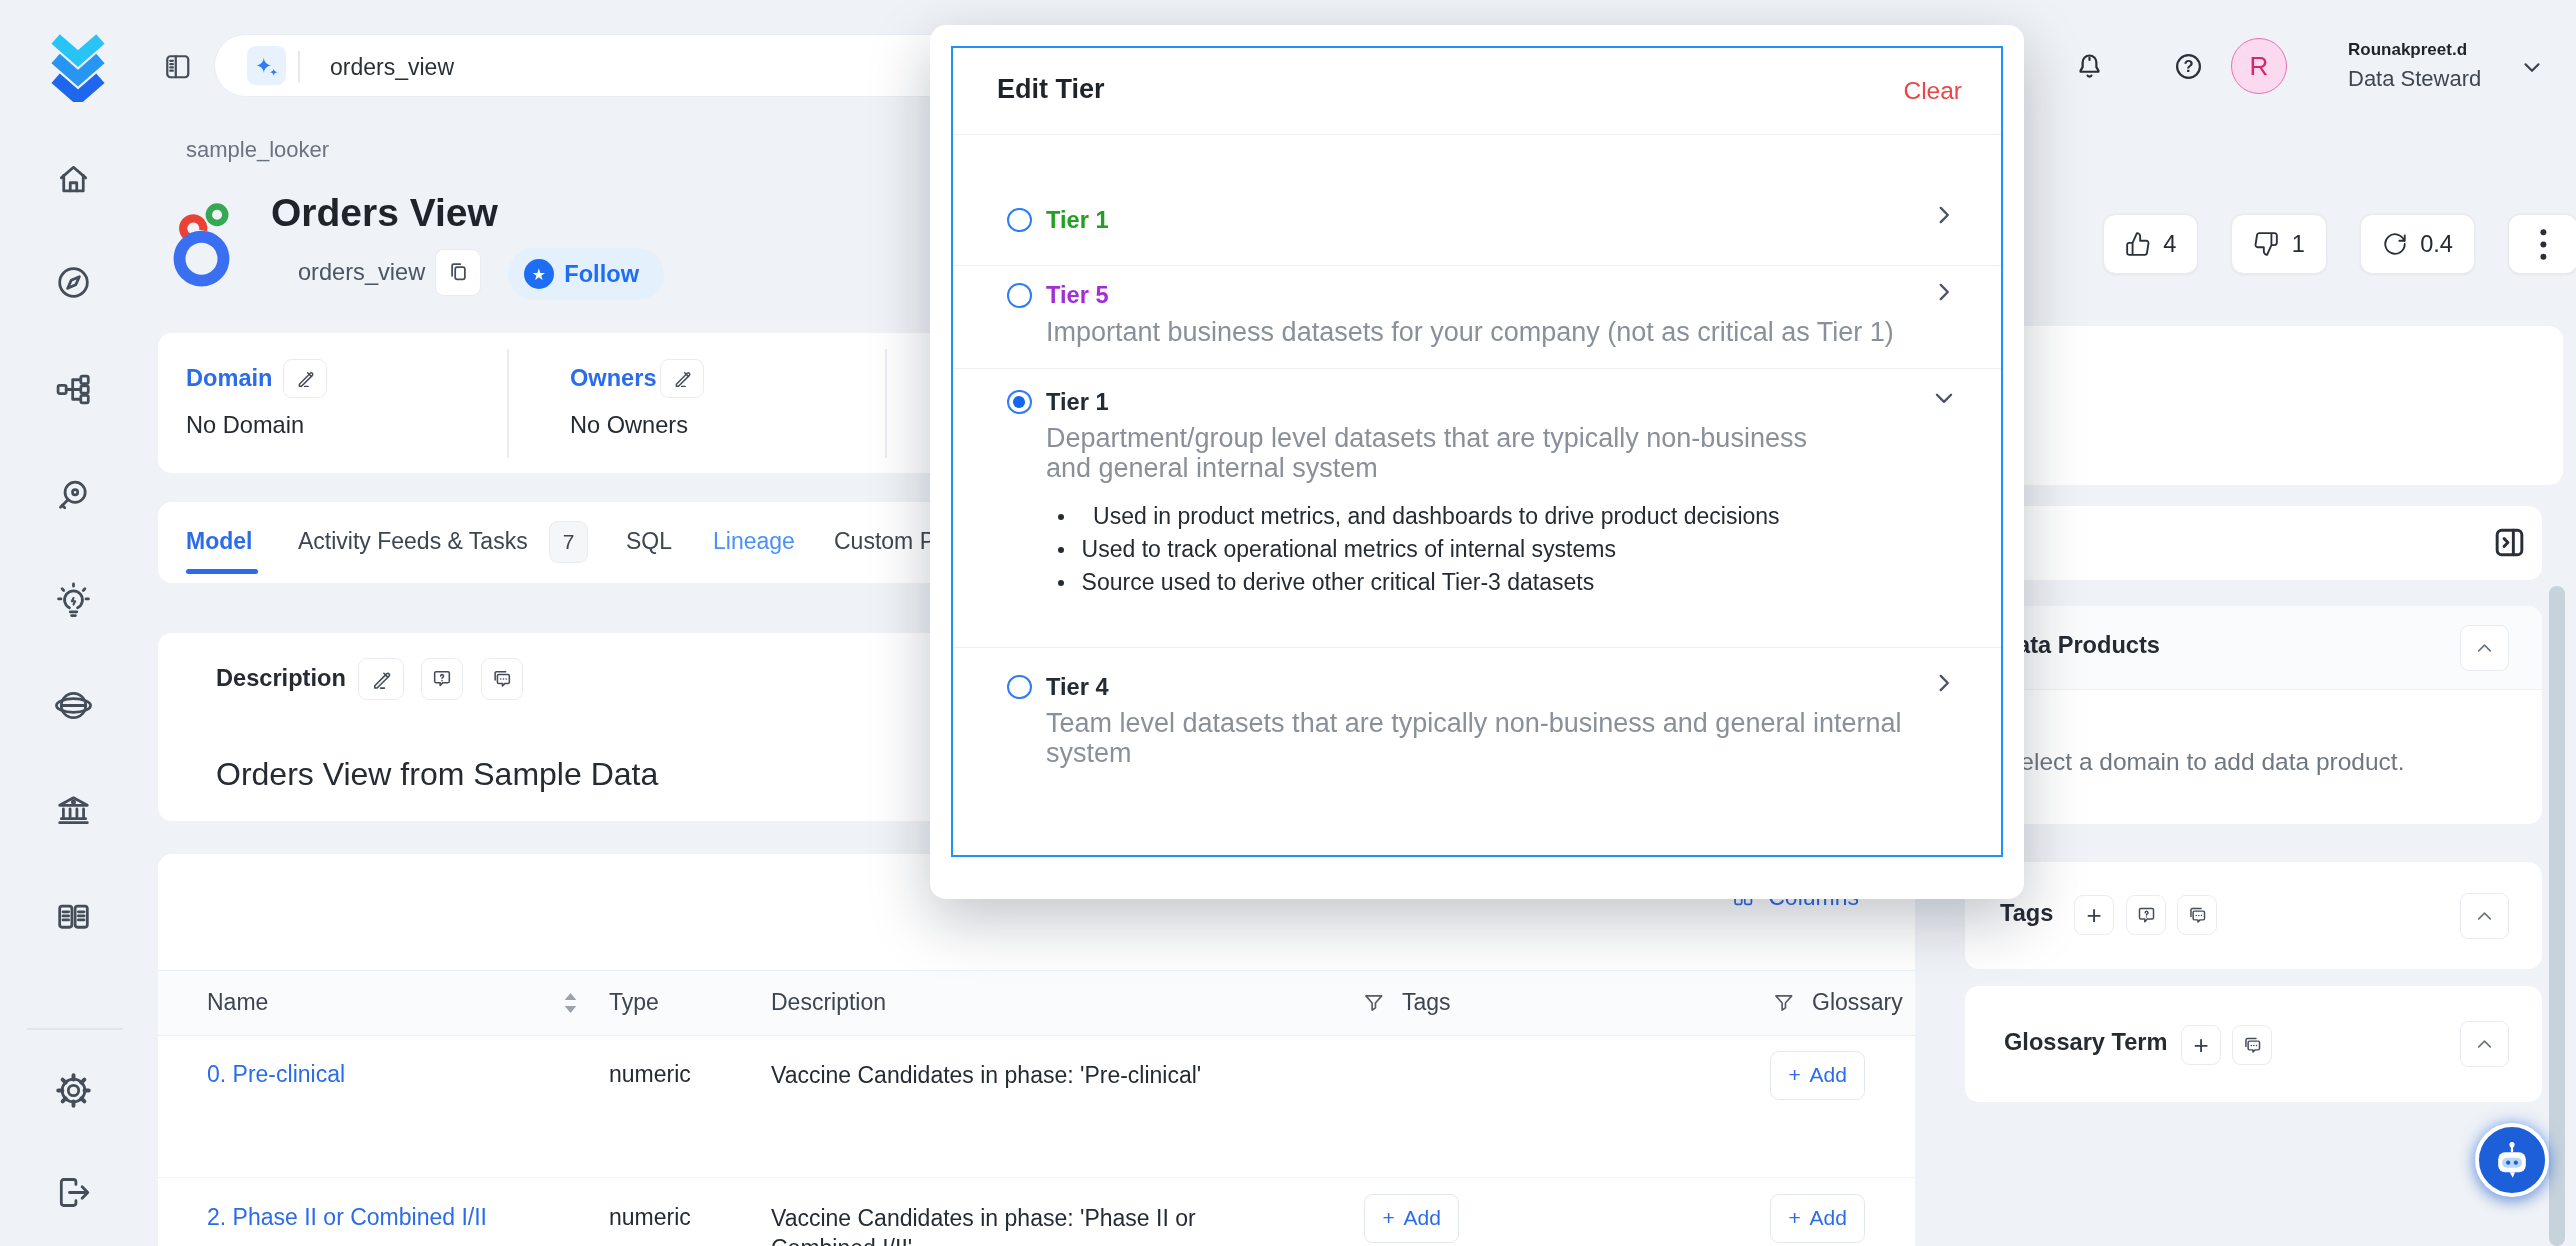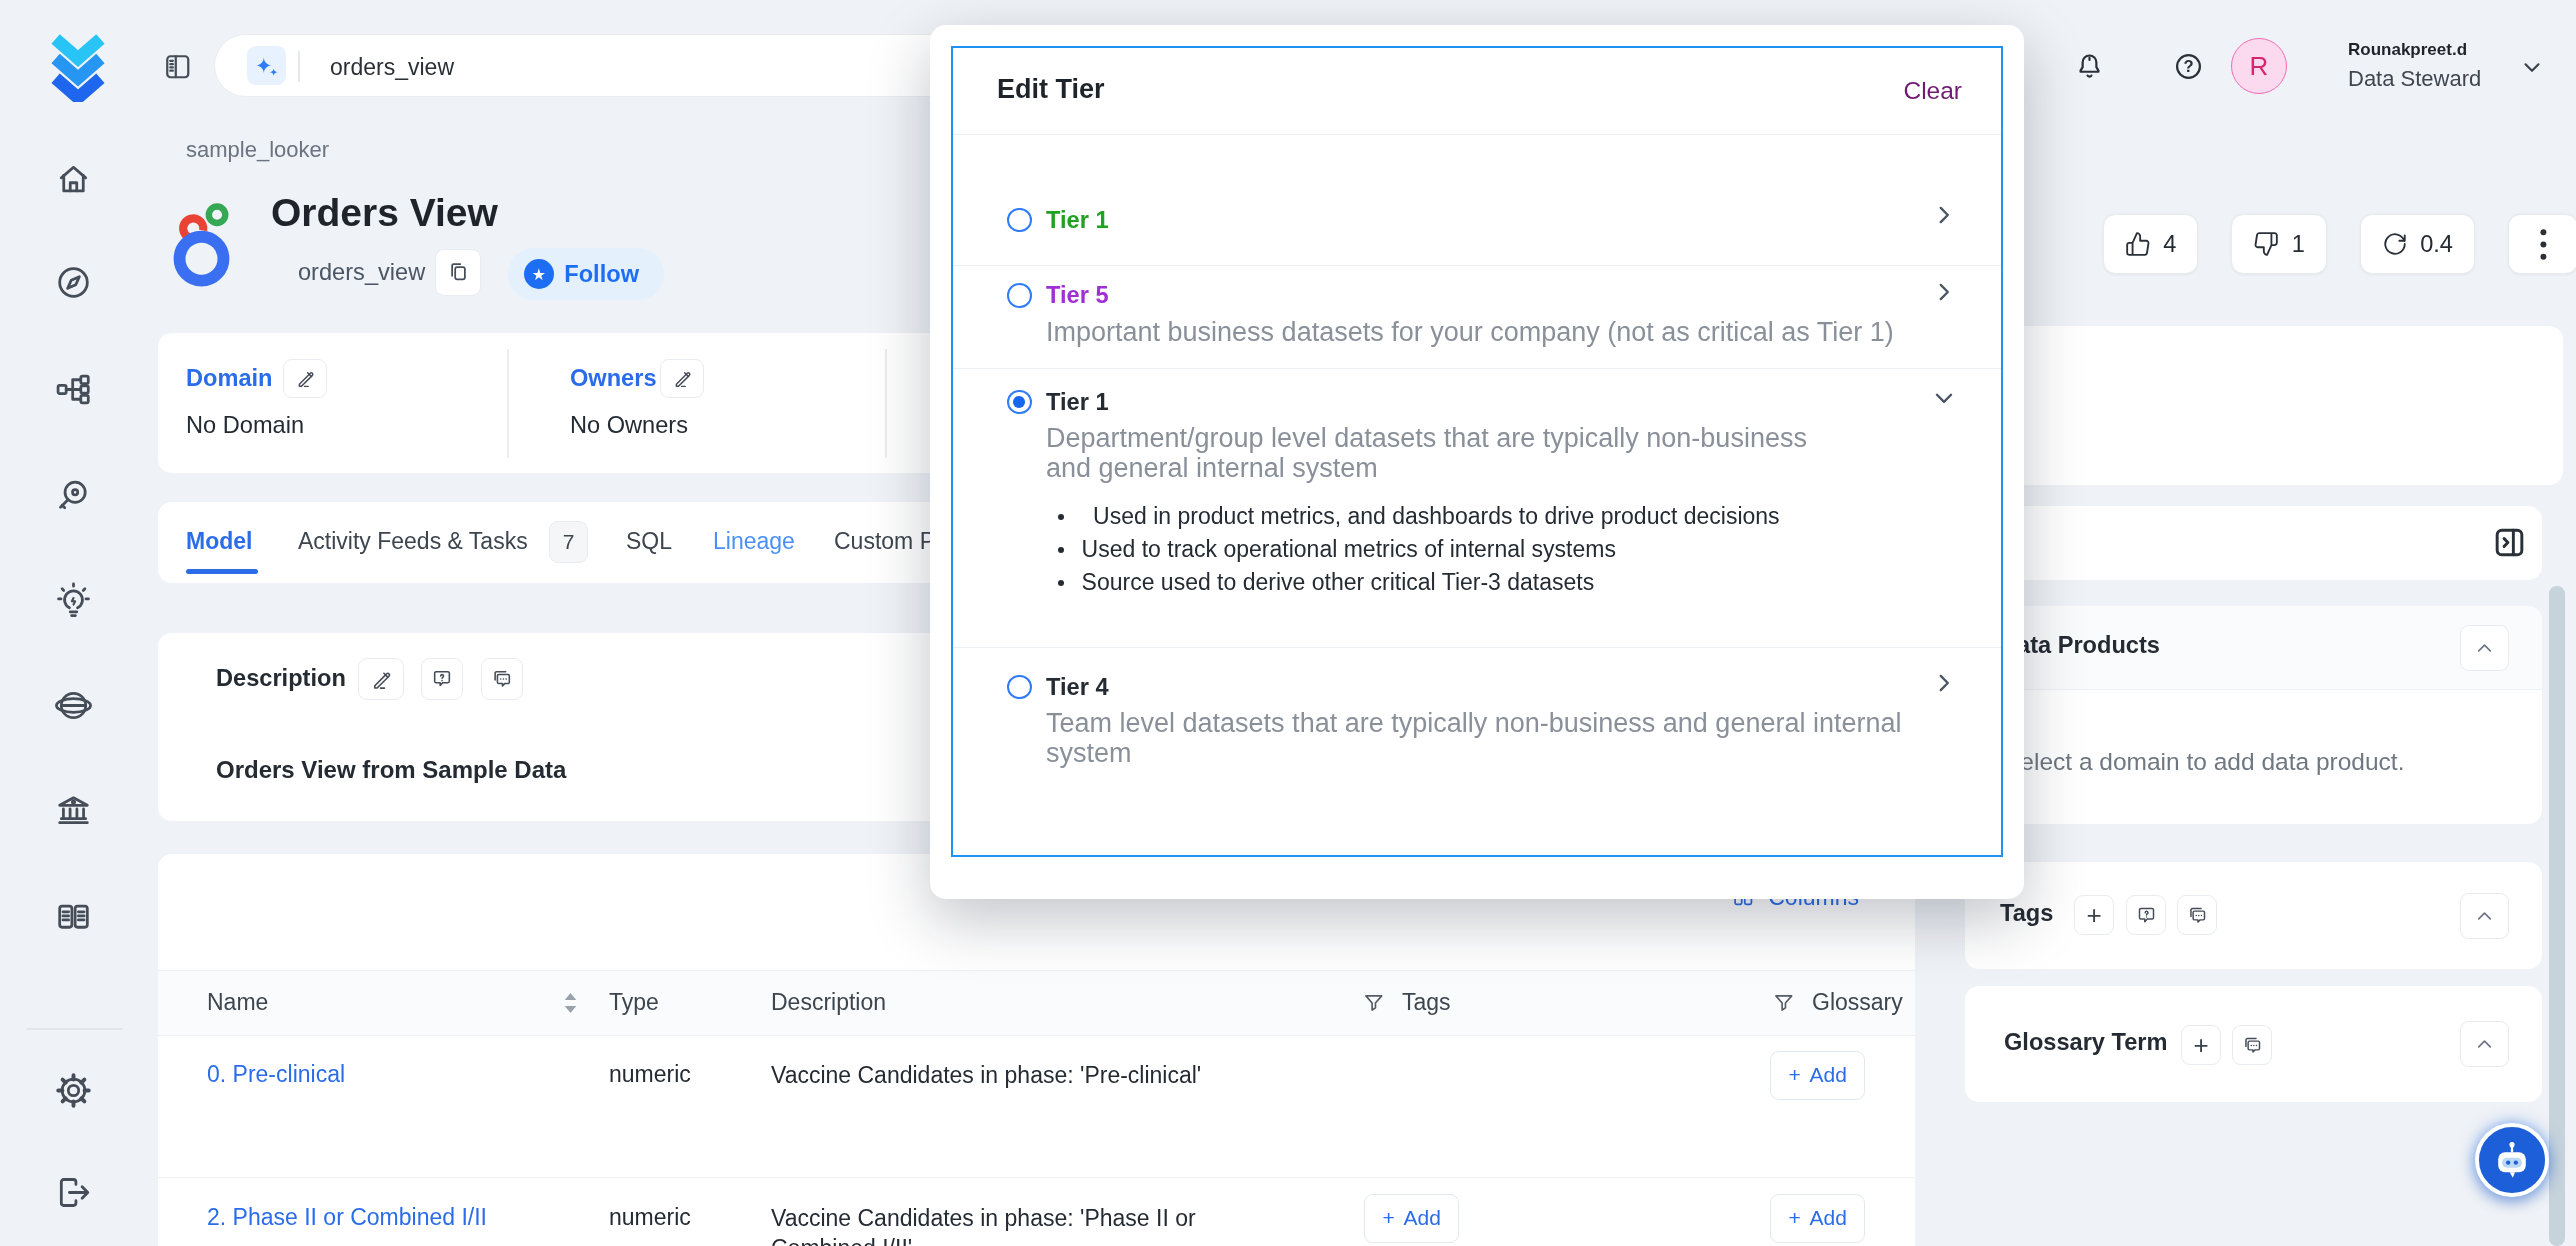--- a/index.html
+++ b/index.html
@@ -254,21 +254,21 @@
           <path d="M10.5 8.8a1.6 1.6 0 1 1 2.2 1.5c-.5.2-.7.5-.7 1M12 13.6v.2"></path>
         </svg>
     </div>
     <div class="icon-btn abs" style="left:323px;top:25.4px;width:42px;height:42px;">
       <svg class="lineicon" width="22" height="22" viewBox="0 0 24 24">
           <path d="M7 8.5A1.5 1.5 0 0 1 8.5 7h10A1.5 1.5 0 0 1 20 8.5v7a1.5 1.5 0 0 1-1.5 1.5H15l-2.5 2.5V17h-4A1.5 1.5 0 0 1 7 15.5z"></path>
           <path d="M4.5 13V5.8A1.8 1.8 0 0 1 6.3 4H16"></path>
           <path d="M10.5 12h.1M13.5 12h.1M16.5 12h.1"></path>
         </svg>
     </div>
-    <span class="abs" style="left:58px;top:123px;font-size:24px;color:#252b33;font-weight:bold;">Orders View from Sample Data</span>
+    <span class="abs" style="left:58px;top:123px;font-size:32px;color:#252b33;">Orders View from Sample Data</span>
   </div>
 
   <div class="card abs" style="left:158px;top:854px;width:1757px;height:411px;overflow:hidden;">
     <div class="abs" style="right:56px;top:30px;display:flex;align-items:center;gap:12.3px;cursor:pointer;">
       <svg class="lineicon" width="24.5" height="24.5" viewBox="0 0 24 24" style="stroke:#2a6cea;">
           <rect x="4" y="5" width="6.5" height="14" rx="1.5"></rect>
           <rect x="13.5" y="5" width="6.5" height="14" rx="1.5"></rect>
         </svg>
       <span style="font-size:23px;color:#2a6cea;">Columns</span>
     </div>
@@ -395,21 +395,21 @@
       <circle cx="25" cy="33.5" r="2.8" fill="#1c5fd8"></circle>
         <circle cx="35" cy="33.5" r="2.8" fill="#1c5fd8"></circle>
       <path d="M27 46l4 7 3-7z" fill="#fff"></path>
     </svg>
   </div>
 
   <div class="abs" style="left:930px;top:24.5px;width:1094px;height:874px;background:#fff;border-radius:15.8px;box-shadow:0 21px 61px rgba(15,23,42,.25);">
     <div class="abs" style="left:21px;top:21px;width:1052px;height:811px;background:#fff;border:2.6px solid #1e93f5;">
 
       <span class="abs" style="left:44px;top:26px;font-size:27px;font-weight:600;color:#1f242b;">Edit Tier</span>
-      <span class="abs" style="right:39px;top:29px;font-size:24.5px;color:#701a75;cursor:pointer;margin-left:24px;">Clear</span>
+      <span class="abs" style="right:39px;top:29px;font-size:24.5px;color:#ef4444;cursor:pointer;margin-left:24px;">Clear</span>
 
       <div class="tier-row" style="top:86px;height:131px;">
         <span class="radio abs" style="left:54px;top:73px;"></span>
         <span class="tier-title abs" style="left: 93px; top: 71px; color: rgb(33, 161, 33);">Tier 1</span>
         <svg class="lineicon abs" style="right:44px;top:67px;stroke:#4b5563;stroke-width:2.2;" width="26" height="26" viewBox="0 0 24 24">
             <path d="M9 5.5l6.5 6.5L9 18.5"></path>
           </svg>
       </div>
 
       <div class="tier-row" style="top:217px;height:103px;">

